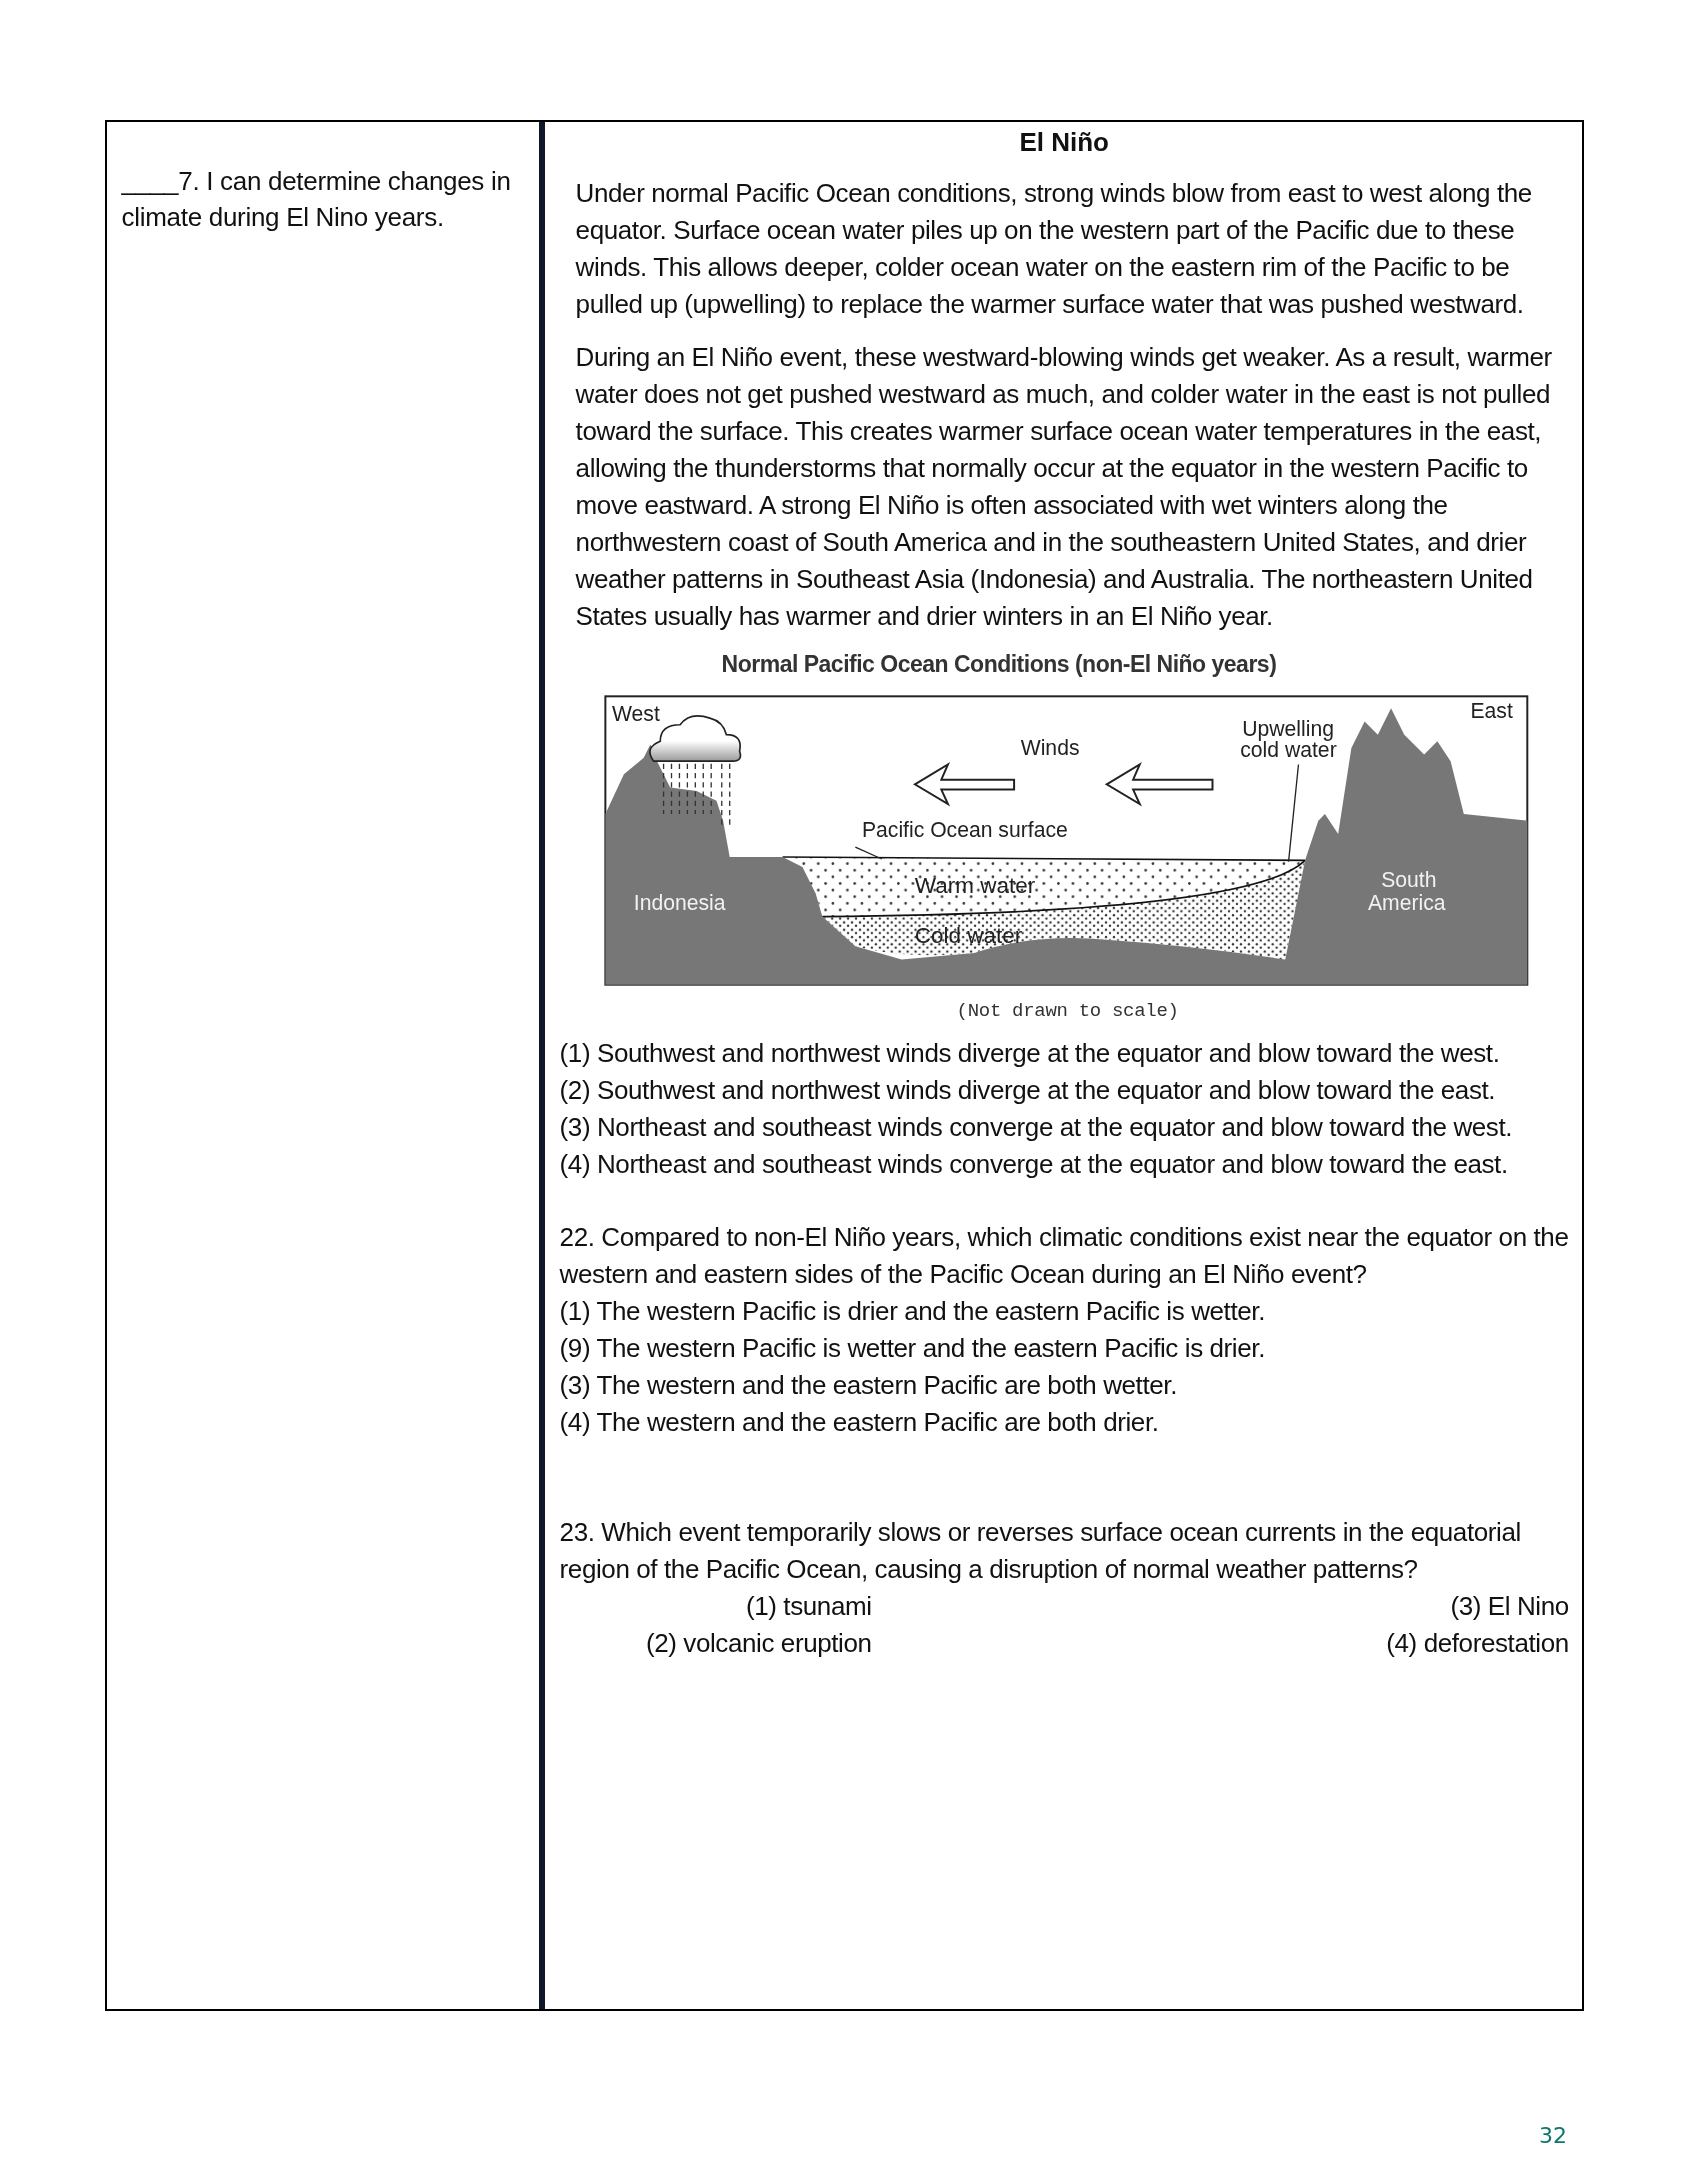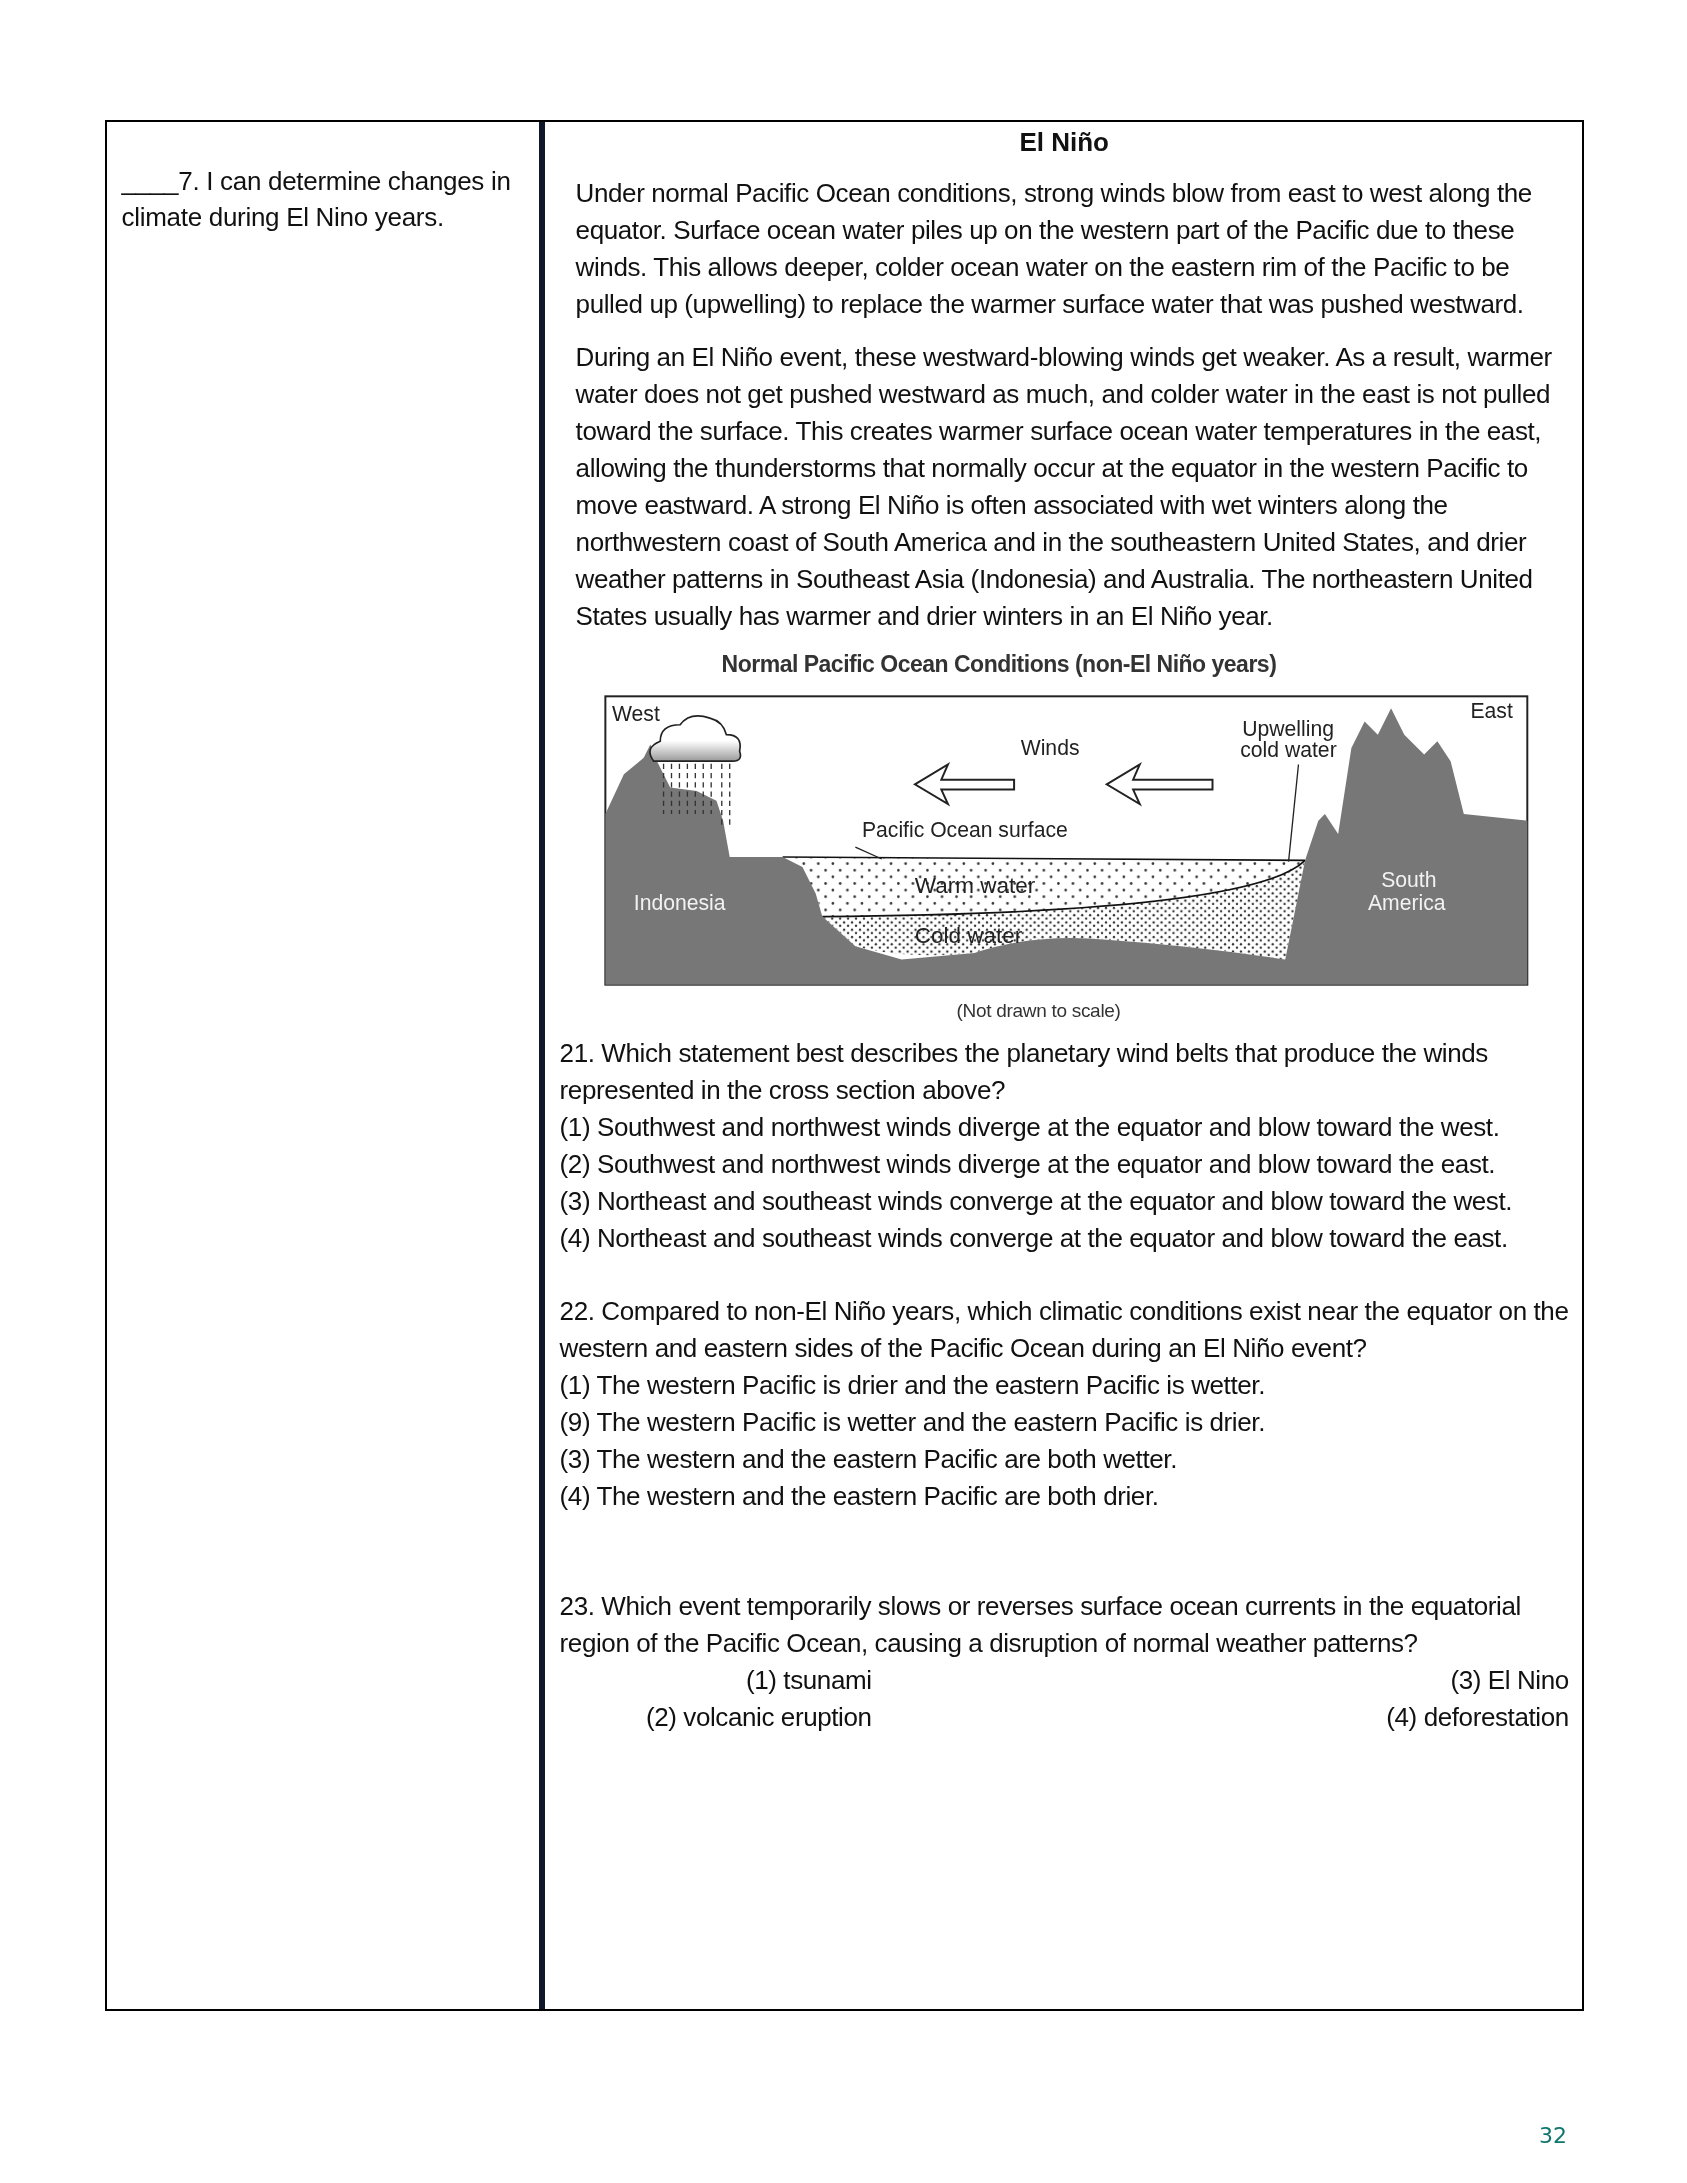--- a/index.html
+++ b/index.html
@@ -10,21 +10,21 @@
   .col-left { width: 438px; border-right: 6px solid #0f172a; box-sizing: border-box; padding: 41px 0 0 14.6px; }
   .col-right { flex: 1; padding: 4px 13.2px 0 14.6px; box-sizing: border-box; }
   .txt { font-size: 26px; line-height: 37px; letter-spacing: -0.4px; transform-origin: left top; }
   .objective { font-size: 26px; line-height: 36px; letter-spacing: -0.3px; }
   .title { text-align: center; font-weight: bold; font-size: 26px; line-height: 33px; }
   .para { margin: 16px; }
   .diagram-wrap { margin: 12px 0 0 0; position: relative; height: 384px; }
   .diagram-title { position: absolute; left: 162px; top: 0; font-family: "Liberation Sans", sans-serif;
                    font-weight: bold; font-size: 23px; color: #333; letter-spacing: -0.5px; }
   .diagram-svg { position: absolute; left: 44px; top: 44px; }
-  .diagram-note { position: absolute; left: 397px; top: 349px; font-family: Liberation Sans, sans-serif;
+  .diagram-note { position: absolute; left: 397px; top: 349px; font-family: Liberation Mono, monospace;
                   font-size: 19px; color: #333; letter-spacing: -0.3px; }
   .q-block { margin-top: 0; }
   .gap1 { height: 36px; }
   .gap2 { height: 73px; }
   .choices-grid { display: grid; grid-template-columns: 312px auto; text-align: right; }
   .page-number { position: absolute; left: 1539px; top: 2123px; font-family: "DejaVu Sans", sans-serif;
                  font-size: 22px; color: #0f766e; }
 </style>
 </head>
 <body>
@@ -93,21 +93,20 @@
         <text x="470" y="300" font-size="34" fill="#222">Warm water</text>
         <text x="470" y="375" font-size="34" fill="#222">Cold water</text>
         <text x="45" y="325" font-size="32" fill="#f2f2f2">Indonesia</text>
         <text x="1175" y="290" font-size="32" fill="#f2f2f2">South</text>
         <text x="1155" y="325" font-size="32" fill="#f2f2f2">America</text>
       </svg>
       <div class="diagram-note">(Not drawn to scale)</div>
     </div>
 
     <div class="q-block txt">
-      <div>21. Which statement best describes the planetary wind belts that produce the winds represented in the cross section above?</div>
       <div>(1) Southwest and northwest winds diverge at the equator and blow toward the west.</div>
       <div>(2) Southwest and northwest winds diverge at the equator and blow toward the east.</div>
       <div>(3) Northeast and southeast winds converge at the equator and blow toward the west.</div>
       <div>(4) Northeast and southeast winds converge at the equator and blow toward the east.</div>
     </div>
     <div class="gap1"></div>
     <div class="q-block txt">
       <div>22. Compared to non-El Niño years, which climatic conditions exist near the equator on the western and eastern sides of the Pacific Ocean during an El Niño event?</div>
       <div>(1) The western Pacific is drier and the eastern Pacific is wetter.</div>
       <div>(9) The western Pacific is wetter and the eastern Pacific is drier.</div>

